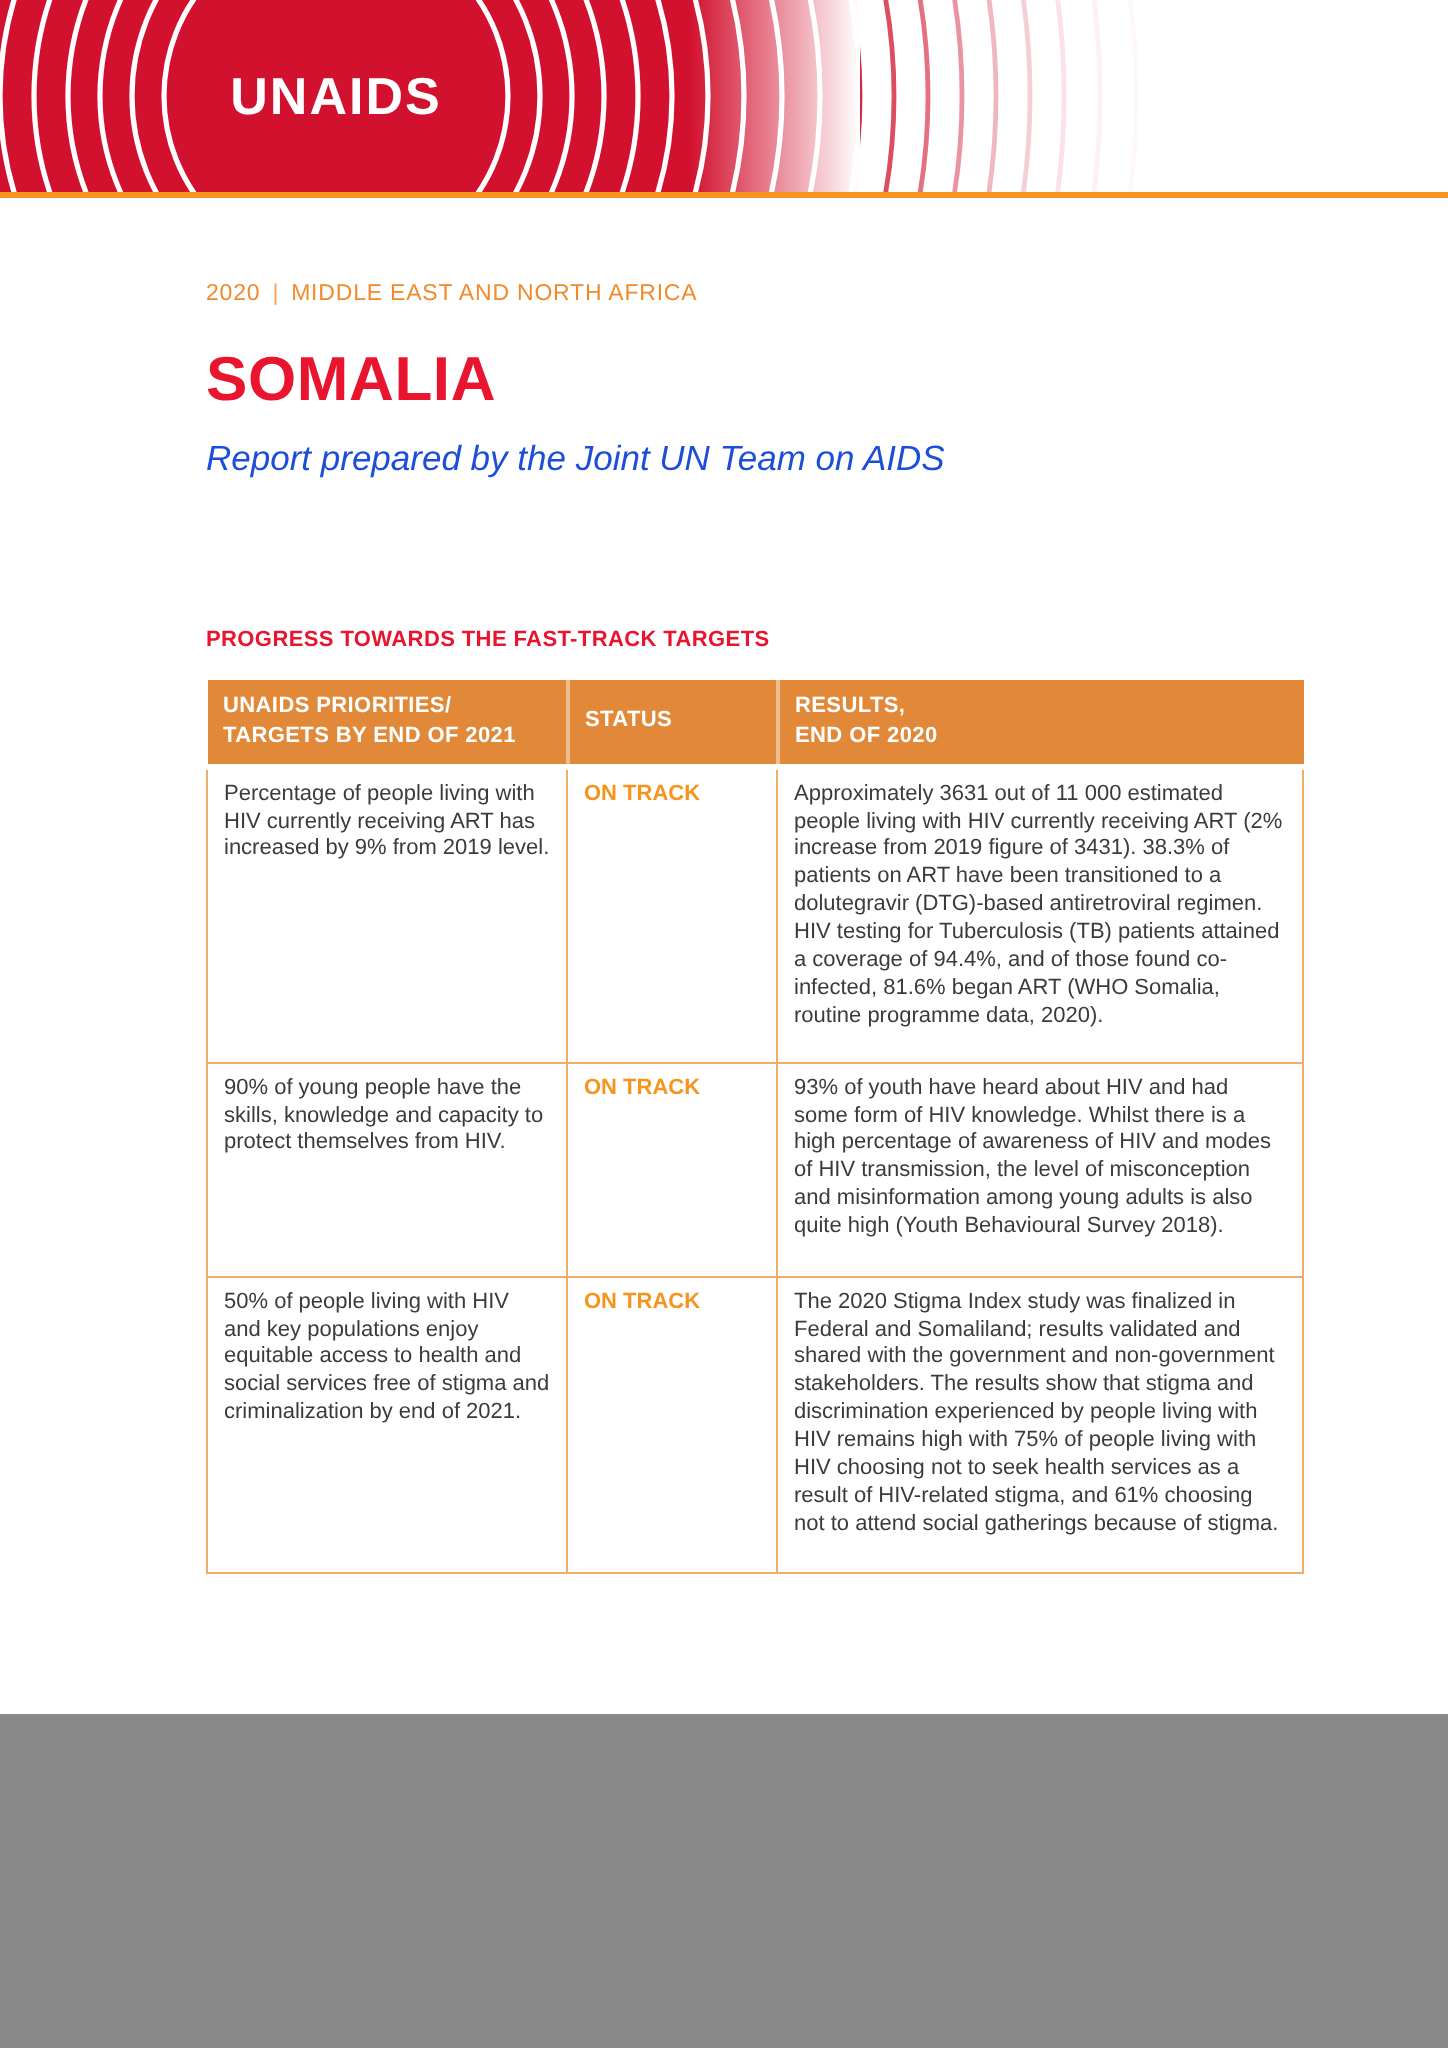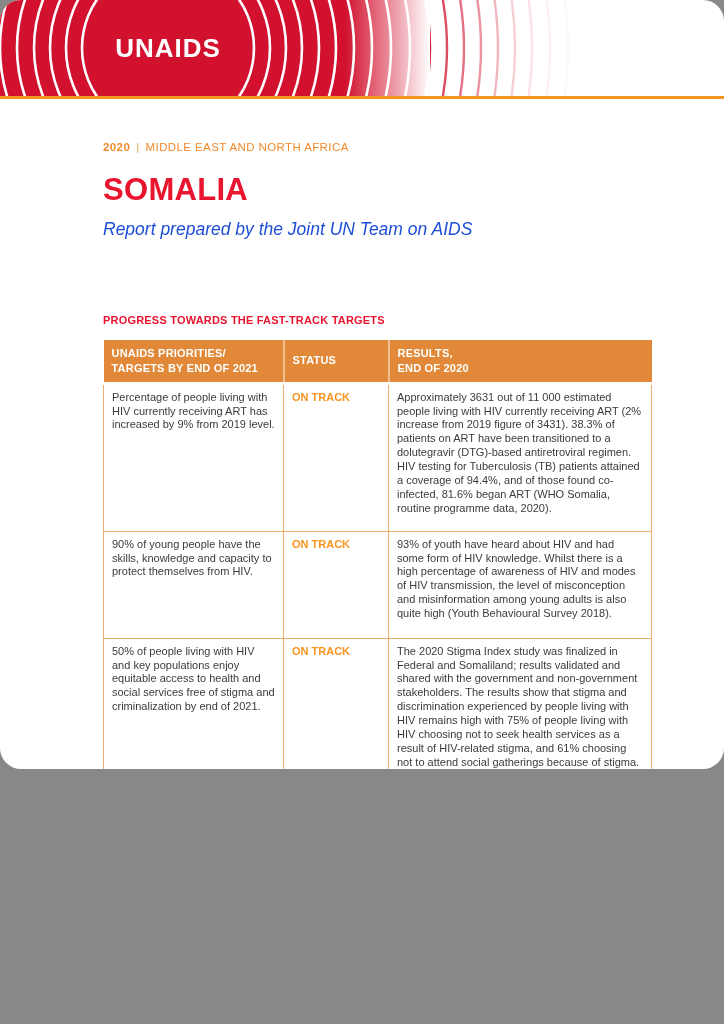--- a/index.html
+++ b/index.html
@@ -1,28 +1,27 @@
 <!DOCTYPE html>
 <html><head>
 <meta charset="utf-8">
 <style>
   * { margin:0; padding:0; box-sizing:border-box; }
   html,body { background:#888; }
   .page {
-    position:relative; width:724px; height:769px; margin:0 auto;
+    position:relative; width:724px; height:857px; margin:0 auto;
     background:#ffffff; overflow:hidden;
     font-family:"Liberation Sans", sans-serif;
     color:#3b3b3a;
-    border-radius:21px;
   }
   .banner-svg { position:absolute; top:0; left:0; display:block; }
   .banner-rule { position:absolute; top:96px; left:0; width:724px; height:3px; background:#f7941d; }
 
   .eyebrow { position:absolute; top:141px; left:103px; font-size:11.5px; color:#f18a2b; letter-spacing:.4px; white-space:nowrap; }
-  .eyebrow .yr { font-weight:bold; }
+  .eyebrow .yr { font-weight:normal; }
   .eyebrow .sep { color:#f3a55e; padding:0 6px; font-weight:300; }
 
   .doc-title { position:absolute; top:172px; left:103px; font-size:31px; font-weight:bold; color:#e9142e; letter-spacing:.3px; }
   .doc-subtitle { position:absolute; top:219px; left:103px; font-size:17.5px; font-style:italic; color:#1d4ed8; }
 
   .section-heading { position:absolute; top:314px; left:103px; font-size:11px; font-weight:bold; color:#e9142e; letter-spacing:.2px; }
 
   table.targets { position:absolute; top:340px; left:103px; width:548px; border-collapse:collapse; table-layout:fixed; }
   table.targets thead th {
     background:#e18938; color:#ffffff; font-size:11px; font-weight:bold;

